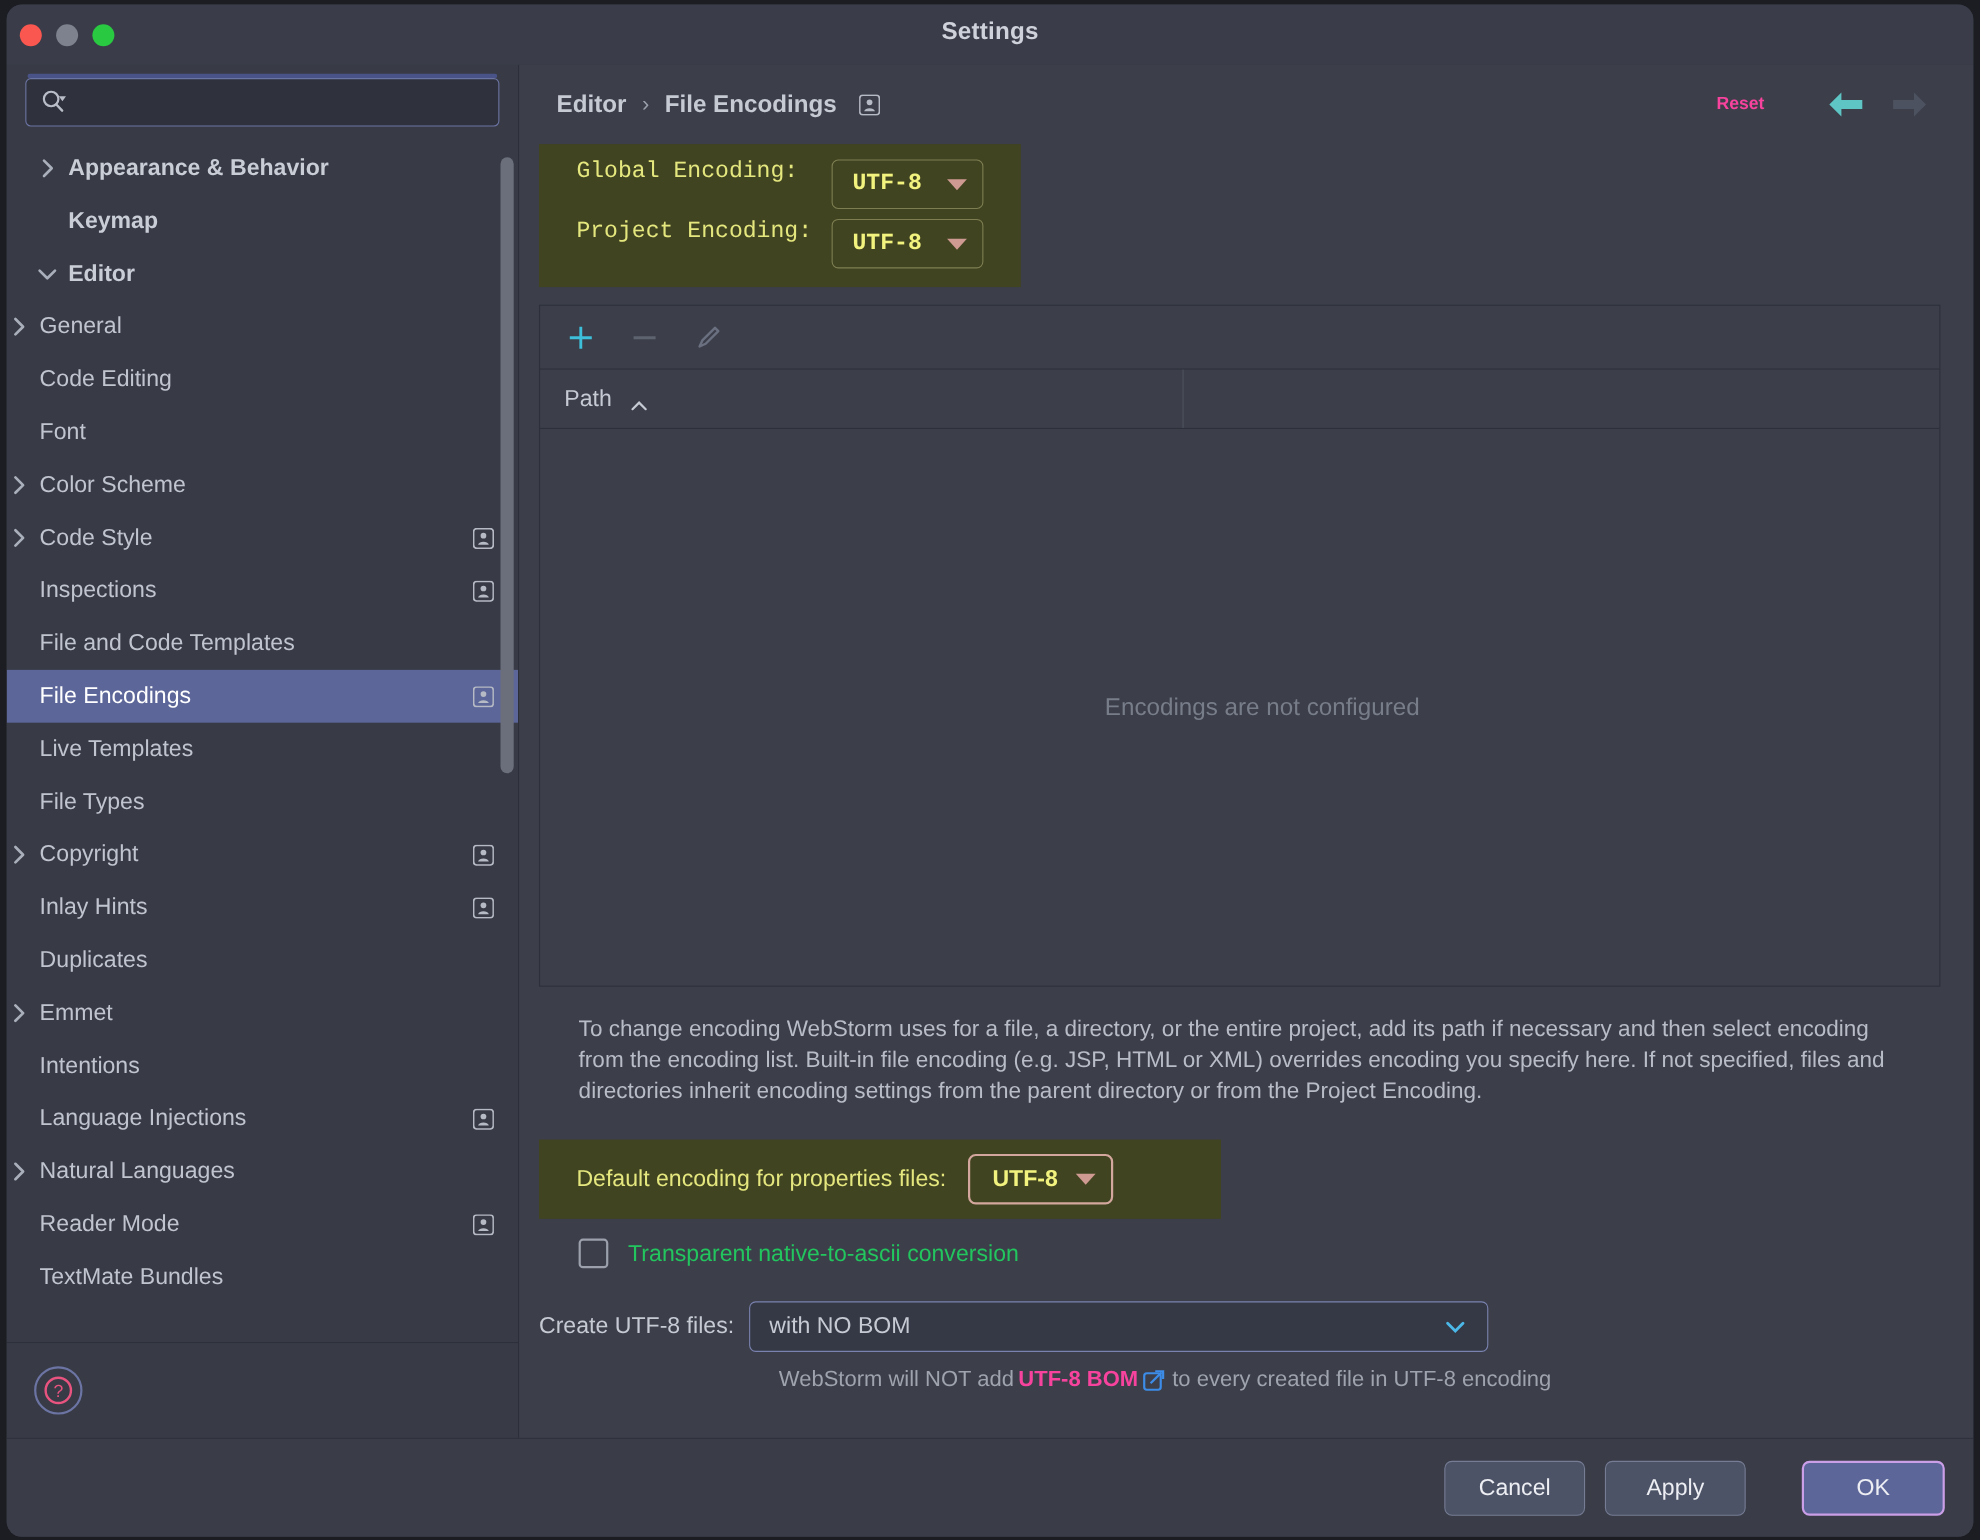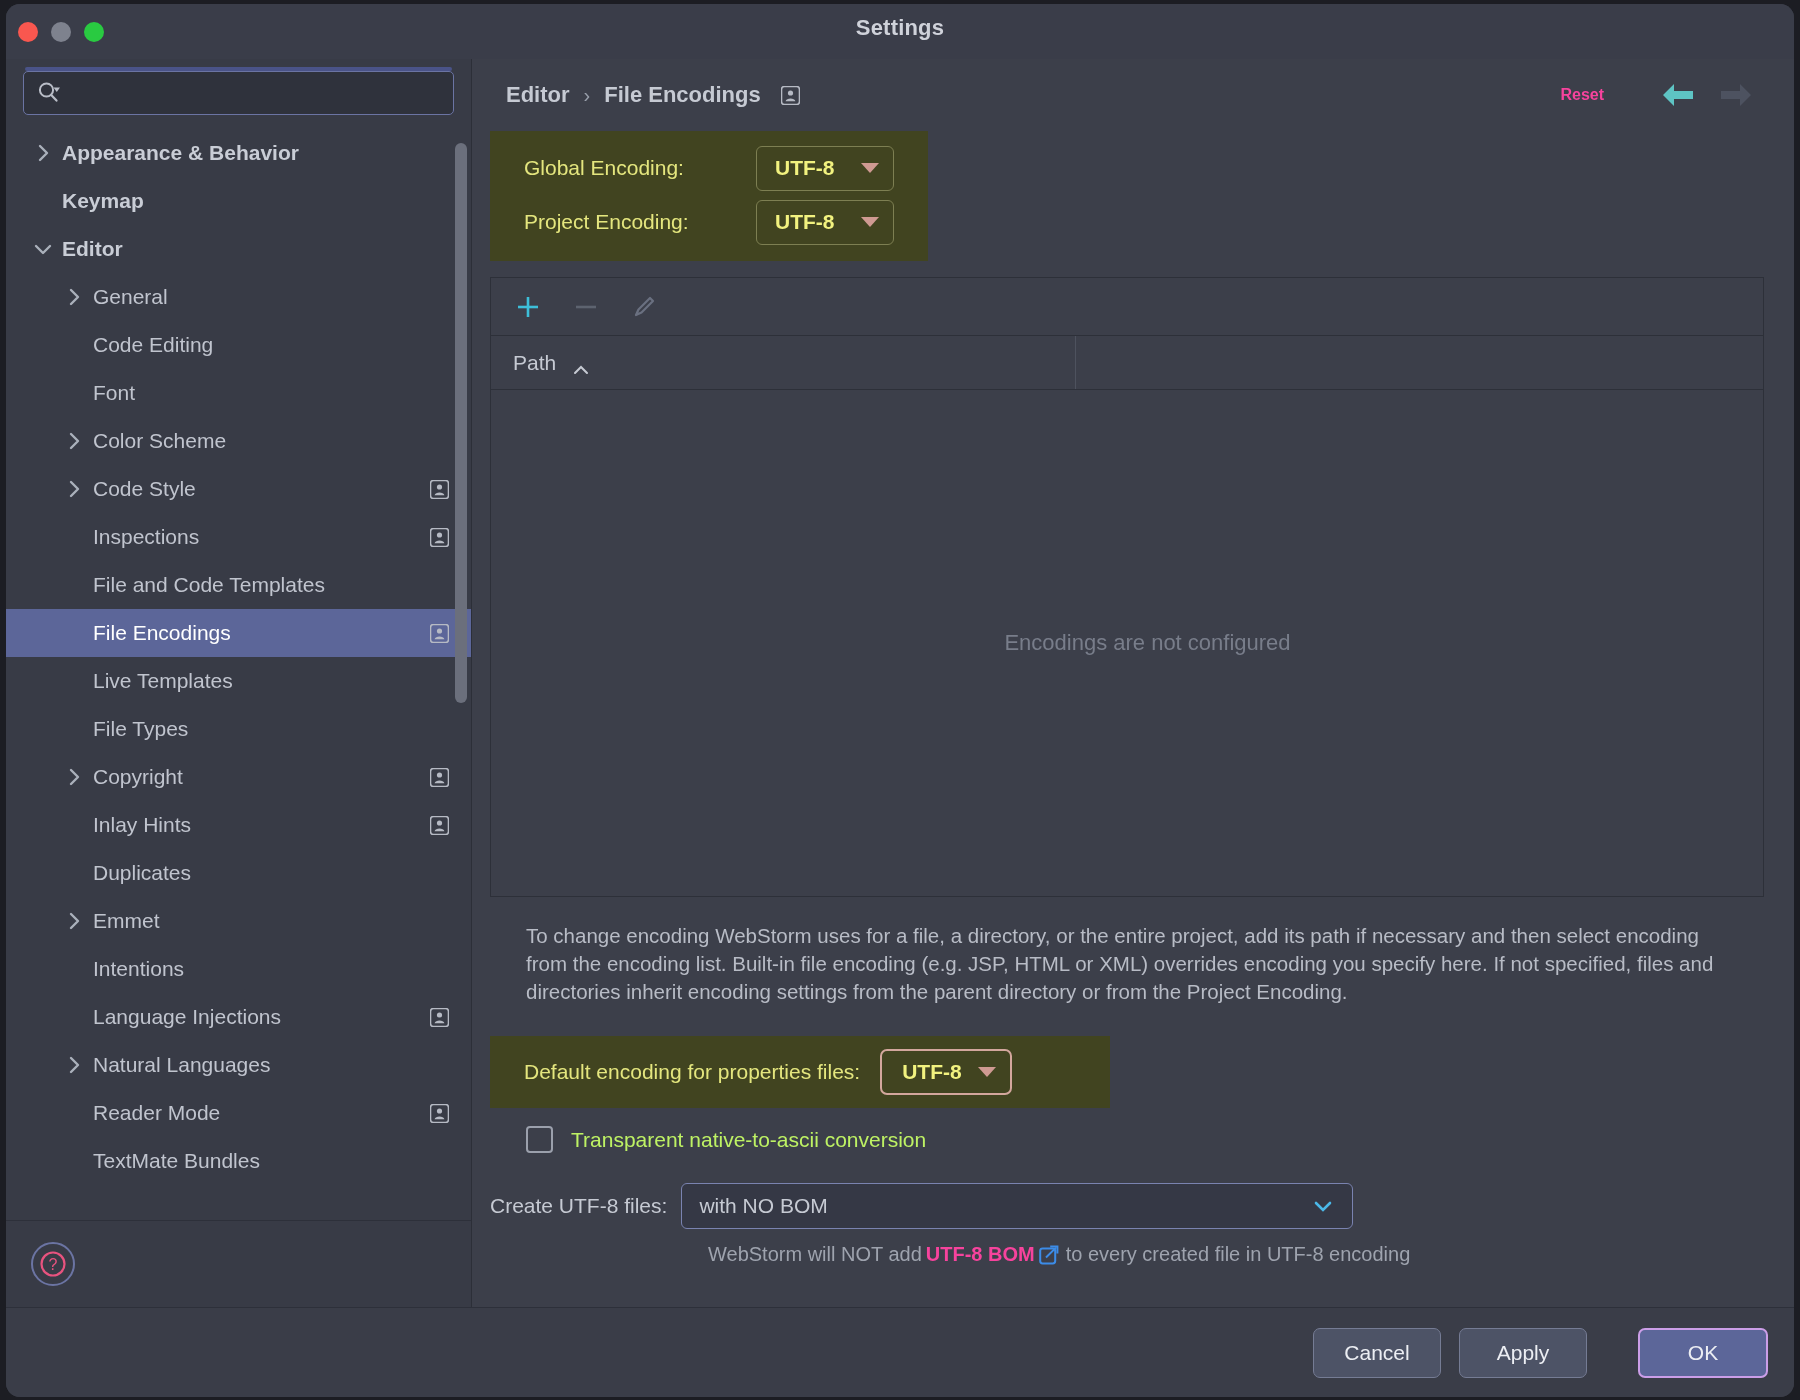--- a/index.html
+++ b/index.html
@@ -115,21 +115,21 @@
     flex: 0 0 22px;
     margin-right: 8px;
   }
   .tree-item .arrow.spacer { visibility: hidden; }
   .tree-label {
     font-size: 21px;
     color: #c0c4ce;
     white-space: nowrap;
   }
   .tree-item.depth0 { padding-left: 26px; }
-  .tree-item.depth1 { padding-left: 57px; }
+  .tree-item.depth1 { }
   .tree-item.bold .tree-label { font-weight: bold; color: #c9cdd6; }
   .tree-item.selected { background: #5c6699; }
   .tree-item.selected .tree-label { color: #ffffff; }
   .badge-icon {
     position: absolute;
     right: 22px;
     width: 19px; height: 19px;
   }
 
   #sidebar-scrollbar {
@@ -201,23 +201,24 @@
   
   #encoding-block {
     margin-left: 18px;
     width: 438px;
     background: #414420;
     padding: 14px 0 16px 34px;
     flex: 0 0 auto;
   }
   .enc-row {
     display: flex;
-    align-items: center;
+    align-items: flex-start;
     height: 46px;
     margin-bottom: 8px;
+    font-family: Liberation Mono, monospace;
   }
   .enc-row:last-child { margin-bottom: 0; }
   .enc-label {
     font-size: 21px;
     color: #e4e67e;
     width: 232px;
   }
   .combo-olive {
     height: 45px;
     min-width: 138px;
@@ -337,21 +338,21 @@
     margin: 18px 0 0 54px;
     flex: 0 0 auto;
   }
   #checkbox-box {
     width: 27px; height: 27px;
     border: 2px solid #9ba0ac;
     border-radius: 4px;
     margin-right: 18px;
     cursor: pointer;
   }
-  #checkbox-label { font-size: 21px; color: #bef264; }
+  #checkbox-label { font-size: 21px; color: #22c55e; }
 
   
   #create-row {
     display: flex;
     align-items: center;
     margin: 30px 0 0 18px;
     flex: 0 0 auto;
   }
   #create-label { font-size: 21px; color: #c6cad3; margin-right: 14px; }
   #create-select {

